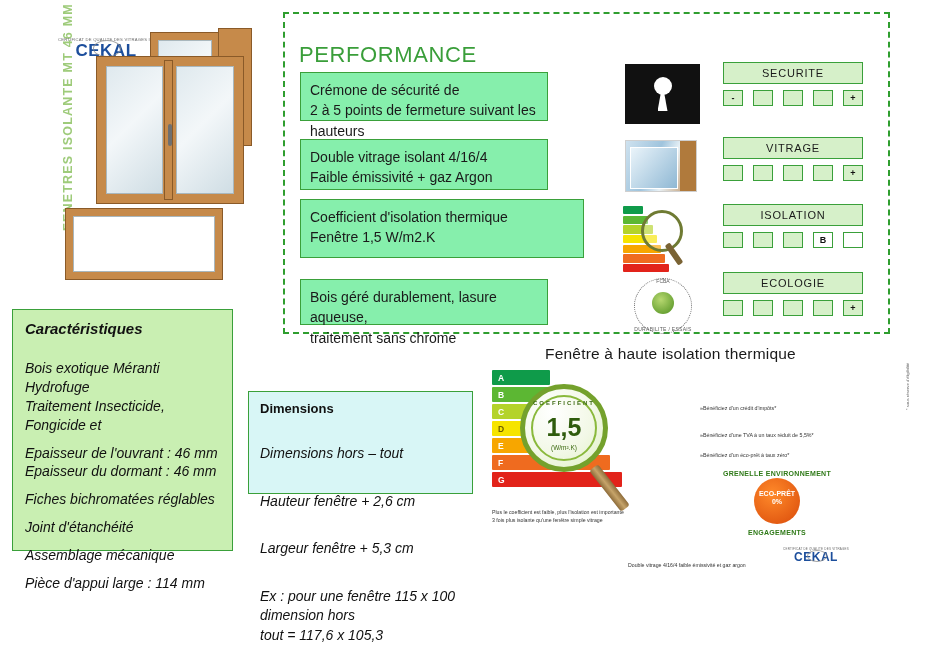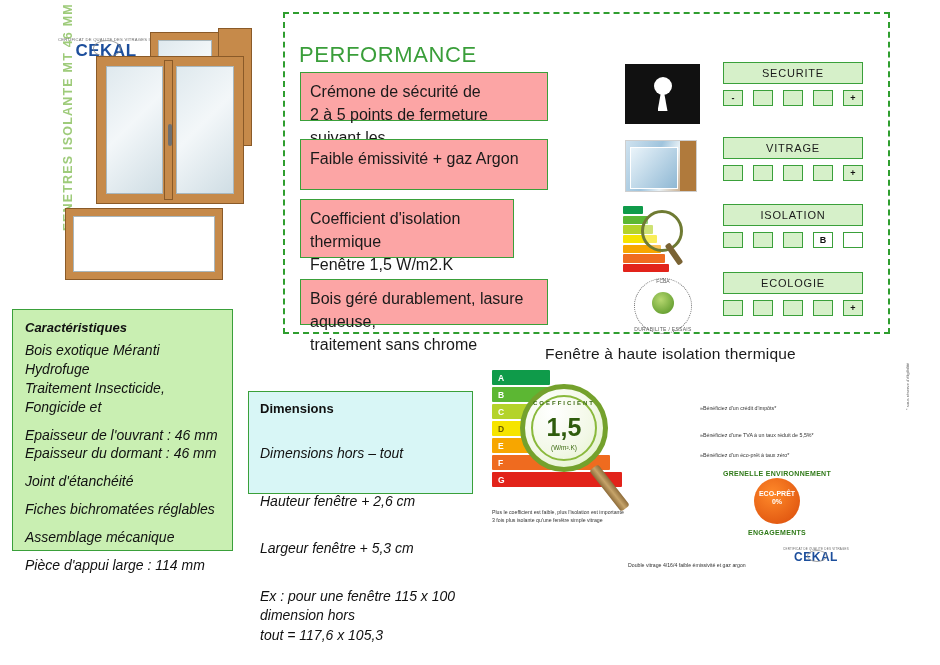--- a/index.html
+++ b/index.html
@@ -106,29 +106,29 @@
     top: 28px;
     font-size: 22px;
     color: #3a9e3a;
     letter-spacing: .6px;
     font-family: "Liberation Sans", sans-serif;
   }
   .perf-box {
     position: absolute;
     box-sizing: border-box;
     border: 1.4px solid #3aa03a;
-    background: #fca5a5;
+    background: #86efac;
     padding: 7px 9px 0 9px;
-    font-size: 16px;
+    font-size: 14px;
     color: #1a1a1a;
     line-height: 1.45;
   }
   #perf-box-1 { left: 15px; top: 58px; width: 248px; height: 49px; }
   #perf-box-2 { left: 15px; top: 125px; width: 248px; height: 51px; }
-  #perf-box-3 { left: 15px; top: 185px; width: 214px; height: 59px; }
+  #perf-box-3 { left: 15px; top: 185px; width: 284px; height: 59px; }
   #perf-box-4 { left: 15px; top: 265px; width: 248px; height: 46px; }
 
   
   .perf-icon {
     position: absolute;
     box-sizing: border-box;
   }
   #icon-securite {
     left: 340px; top: 50px; width: 75px; height: 60px;
     background: #111111;
@@ -270,25 +270,25 @@
     left: 12px;
     top: 309px;
     width: 221px;
     height: 242px;
     box-sizing: border-box;
     border: 1.5px solid #3aa03a;
     background: #c9efb2;
     padding: 10px 10px 0 12px;
   }
   #carac-title {
-    font-size: 13px;
+    font-size: 15px;
     font-weight: bold;
     font-style: italic;
     color: #111;
-    margin-bottom: 6px;
+    margin-bottom: 22px;
   }
   .carac-item {
     font-size: 14px;
     font-style: italic;
     color: #111;
     line-height: 1.35;
     margin-bottom: 9px;
   }
 
   
@@ -491,20 +491,21 @@
   <div id="performance-panel">
     <div id="performance-title">PERFORMANCE</div>
 
     <div class="perf-box" id="perf-box-1">
       <div>Crémone de sécurité de</div>
       <div>2 à 5 points de fermeture suivant les</div>
       <div>hauteurs</div>
     </div>
 
     <div class="perf-box" id="perf-box-2">
+      <div>Double vitrage isolant 4/16/4</div>
       <div>Faible émissivité + gaz Argon</div>
     </div>
 
     <div class="perf-box" id="perf-box-3">
       <div>Coefficient d'isolation thermique</div>
       <div>Fenêtre 1,5 W/m2.K</div>
     </div>
 
     <div class="perf-box" id="perf-box-4">
       <div>Bois géré durablement, lasure aqueuse,</div>
@@ -591,22 +592,22 @@
     <div id="carac-title">Caractéristiques</div>
     <div class="carac-item">
       <div>Bois exotique Méranti</div>
       <div>Hydrofuge</div>
       <div>Traitement Insecticide, Fongicide et</div>
     </div>
     <div class="carac-item">
       <div>Epaisseur de l'ouvrant : 46 mm</div>
       <div>Epaisseur du dormant : 46 mm</div>
     </div>
+    <div class="carac-item">Fiches bichromatées réglables</div>
     <div class="carac-item">Joint d'étanchéité</div>
-    <div class="carac-item">Fiches bichromatées réglables</div>
     <div class="carac-item">Assemblage mécanique</div>
     <div class="carac-item">Pièce d'appui large : 114 mm</div>
   </div>
 
   <div id="dim-panel">
     <div id="dim-title">Dimensions</div>
     <div class="dim-item">Dimensions hors – tout</div>
     <div class="dim-item">Hauteur fenêtre + 2,6 cm</div>
     <div class="dim-item">Largeur fenêtre + 5,3 cm</div>
     <div class="dim-item">

